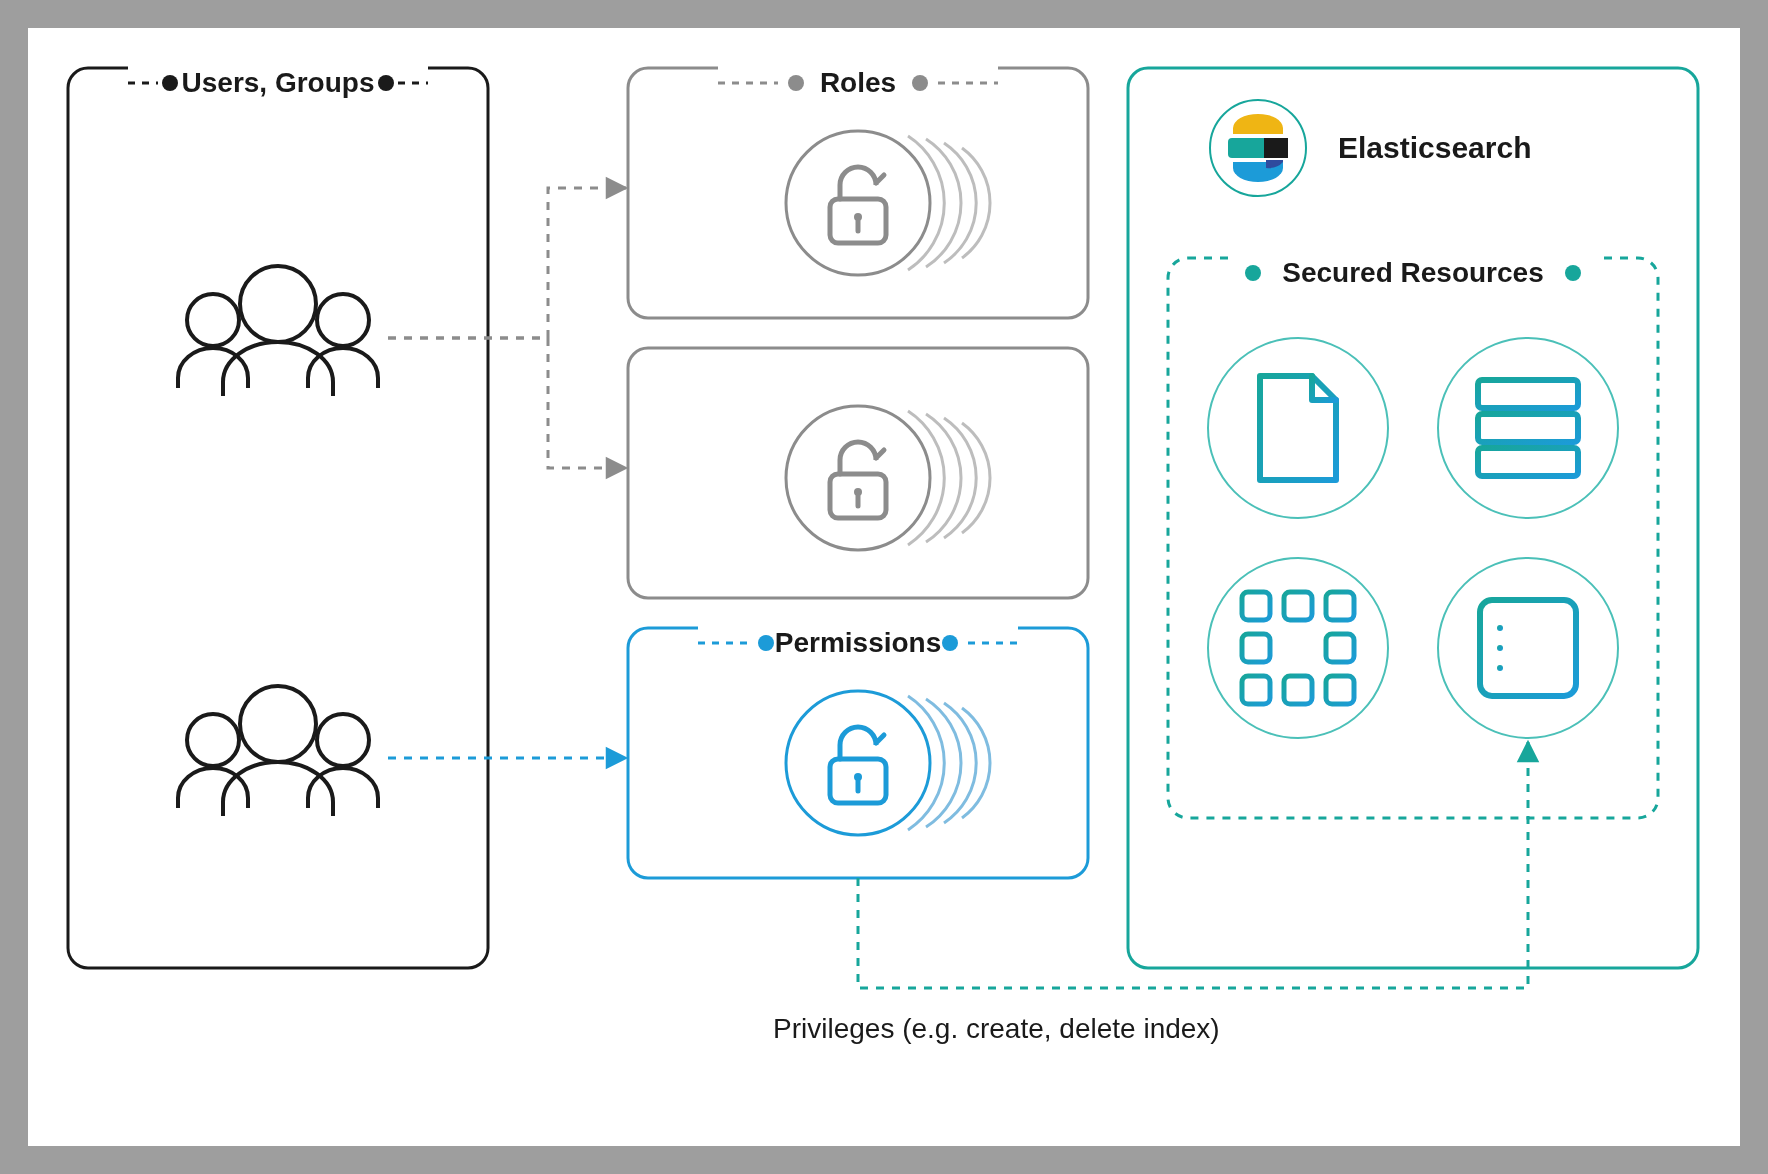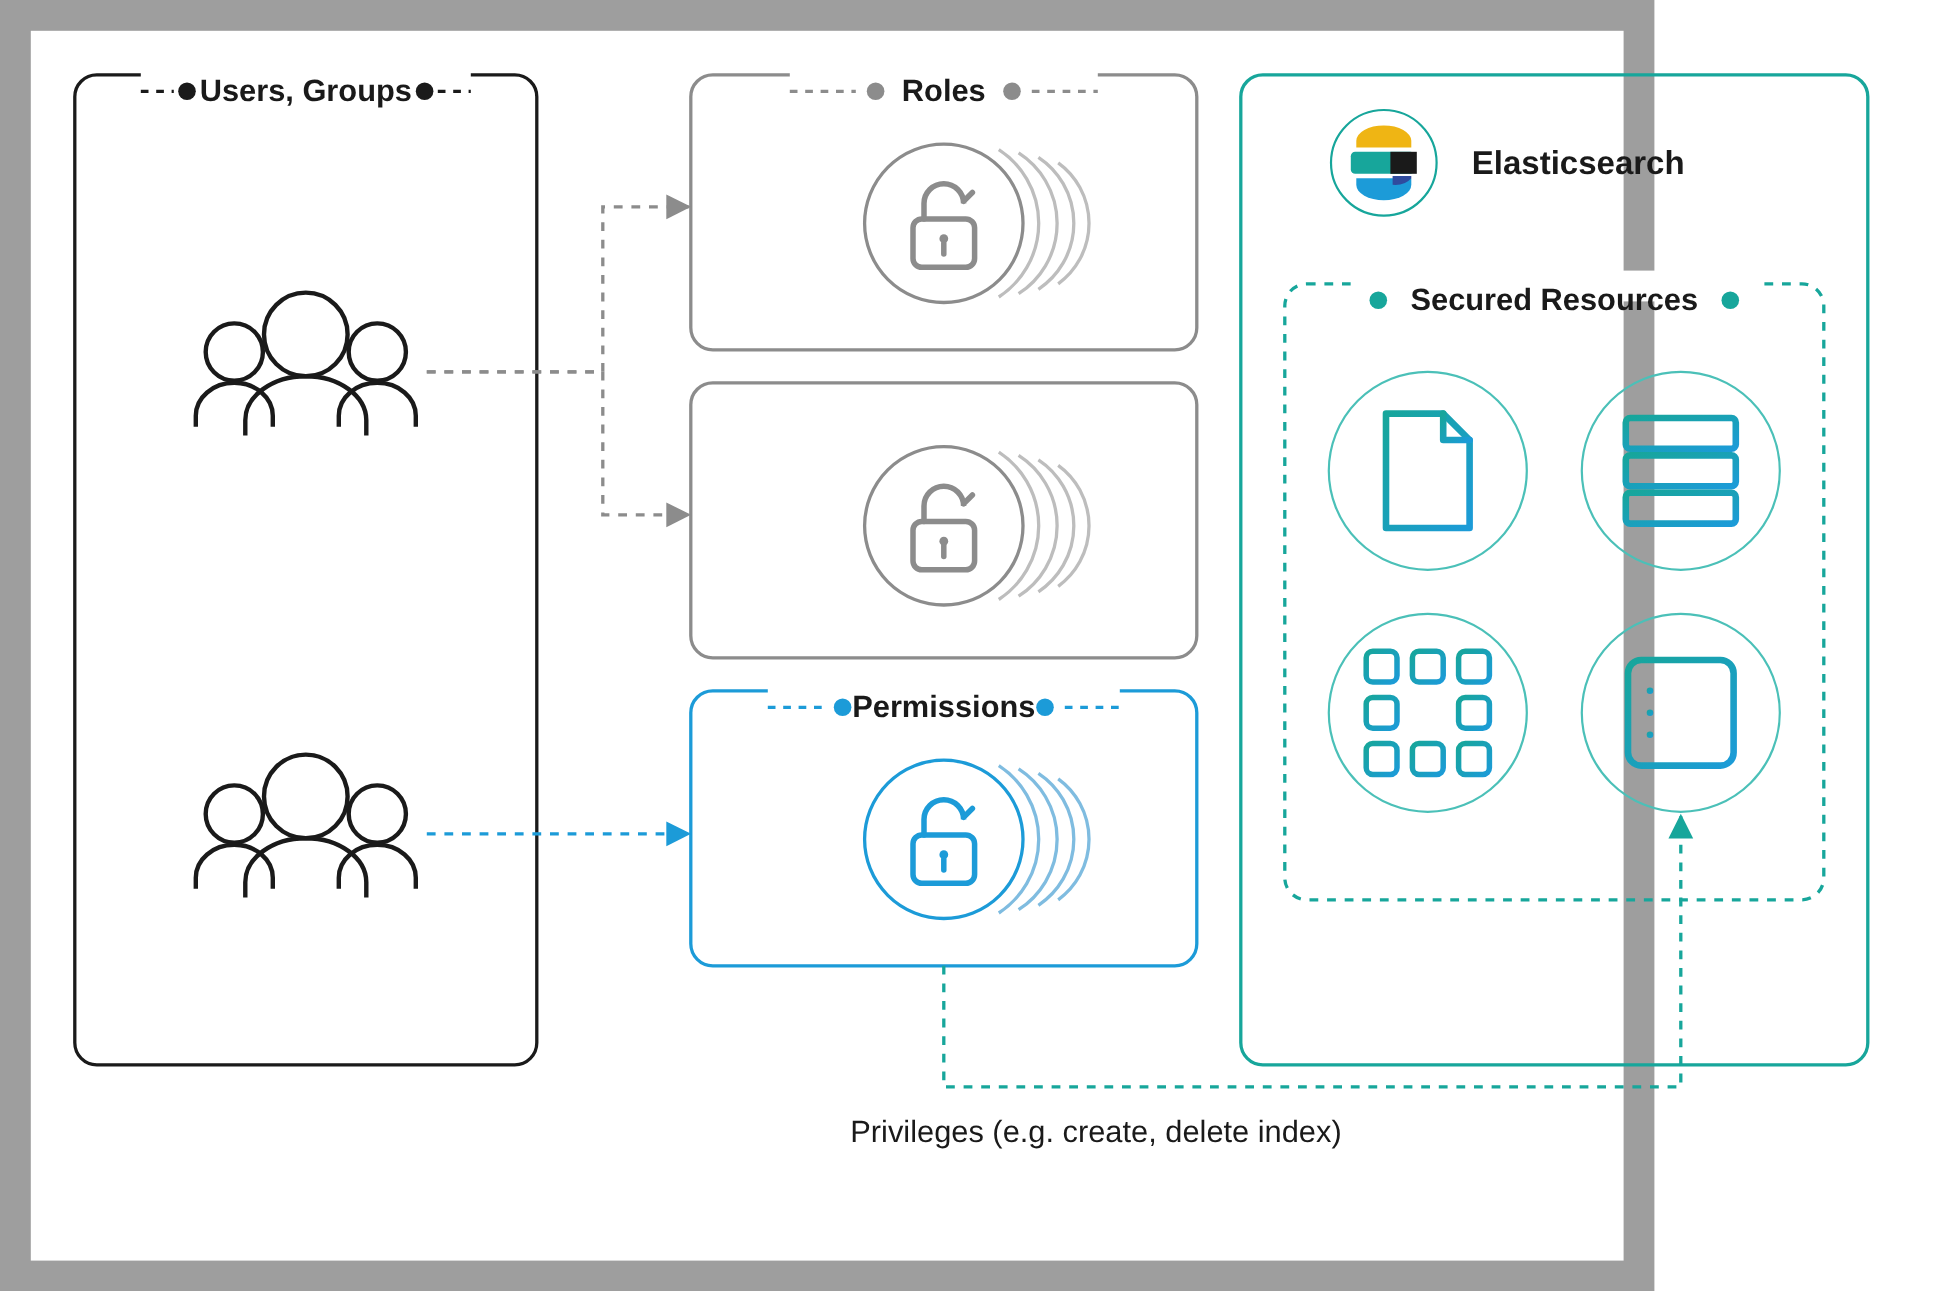--- a/index.html
+++ b/index.html
@@ -7,21 +7,21 @@
     padding: 0;
     width: 1768px;
     height: 1174px;
     font-family: "Helvetica Neue", Helvetica, Arial, sans-serif;
     background: #fff;
   }
   
   .outer {
     position: absolute;
     left: 0; top: 0;
-    width: 1504px; height: 1174px;
+    width: 1768px; height: 1174px;
     box-sizing: border-box;
     border: 28px solid #9e9e9e;
     background: #fff;
   }
   svg text {
     font-family: "Helvetica Neue", Helvetica, Arial, sans-serif;
   }
 </style>
 </head>
 <body>

